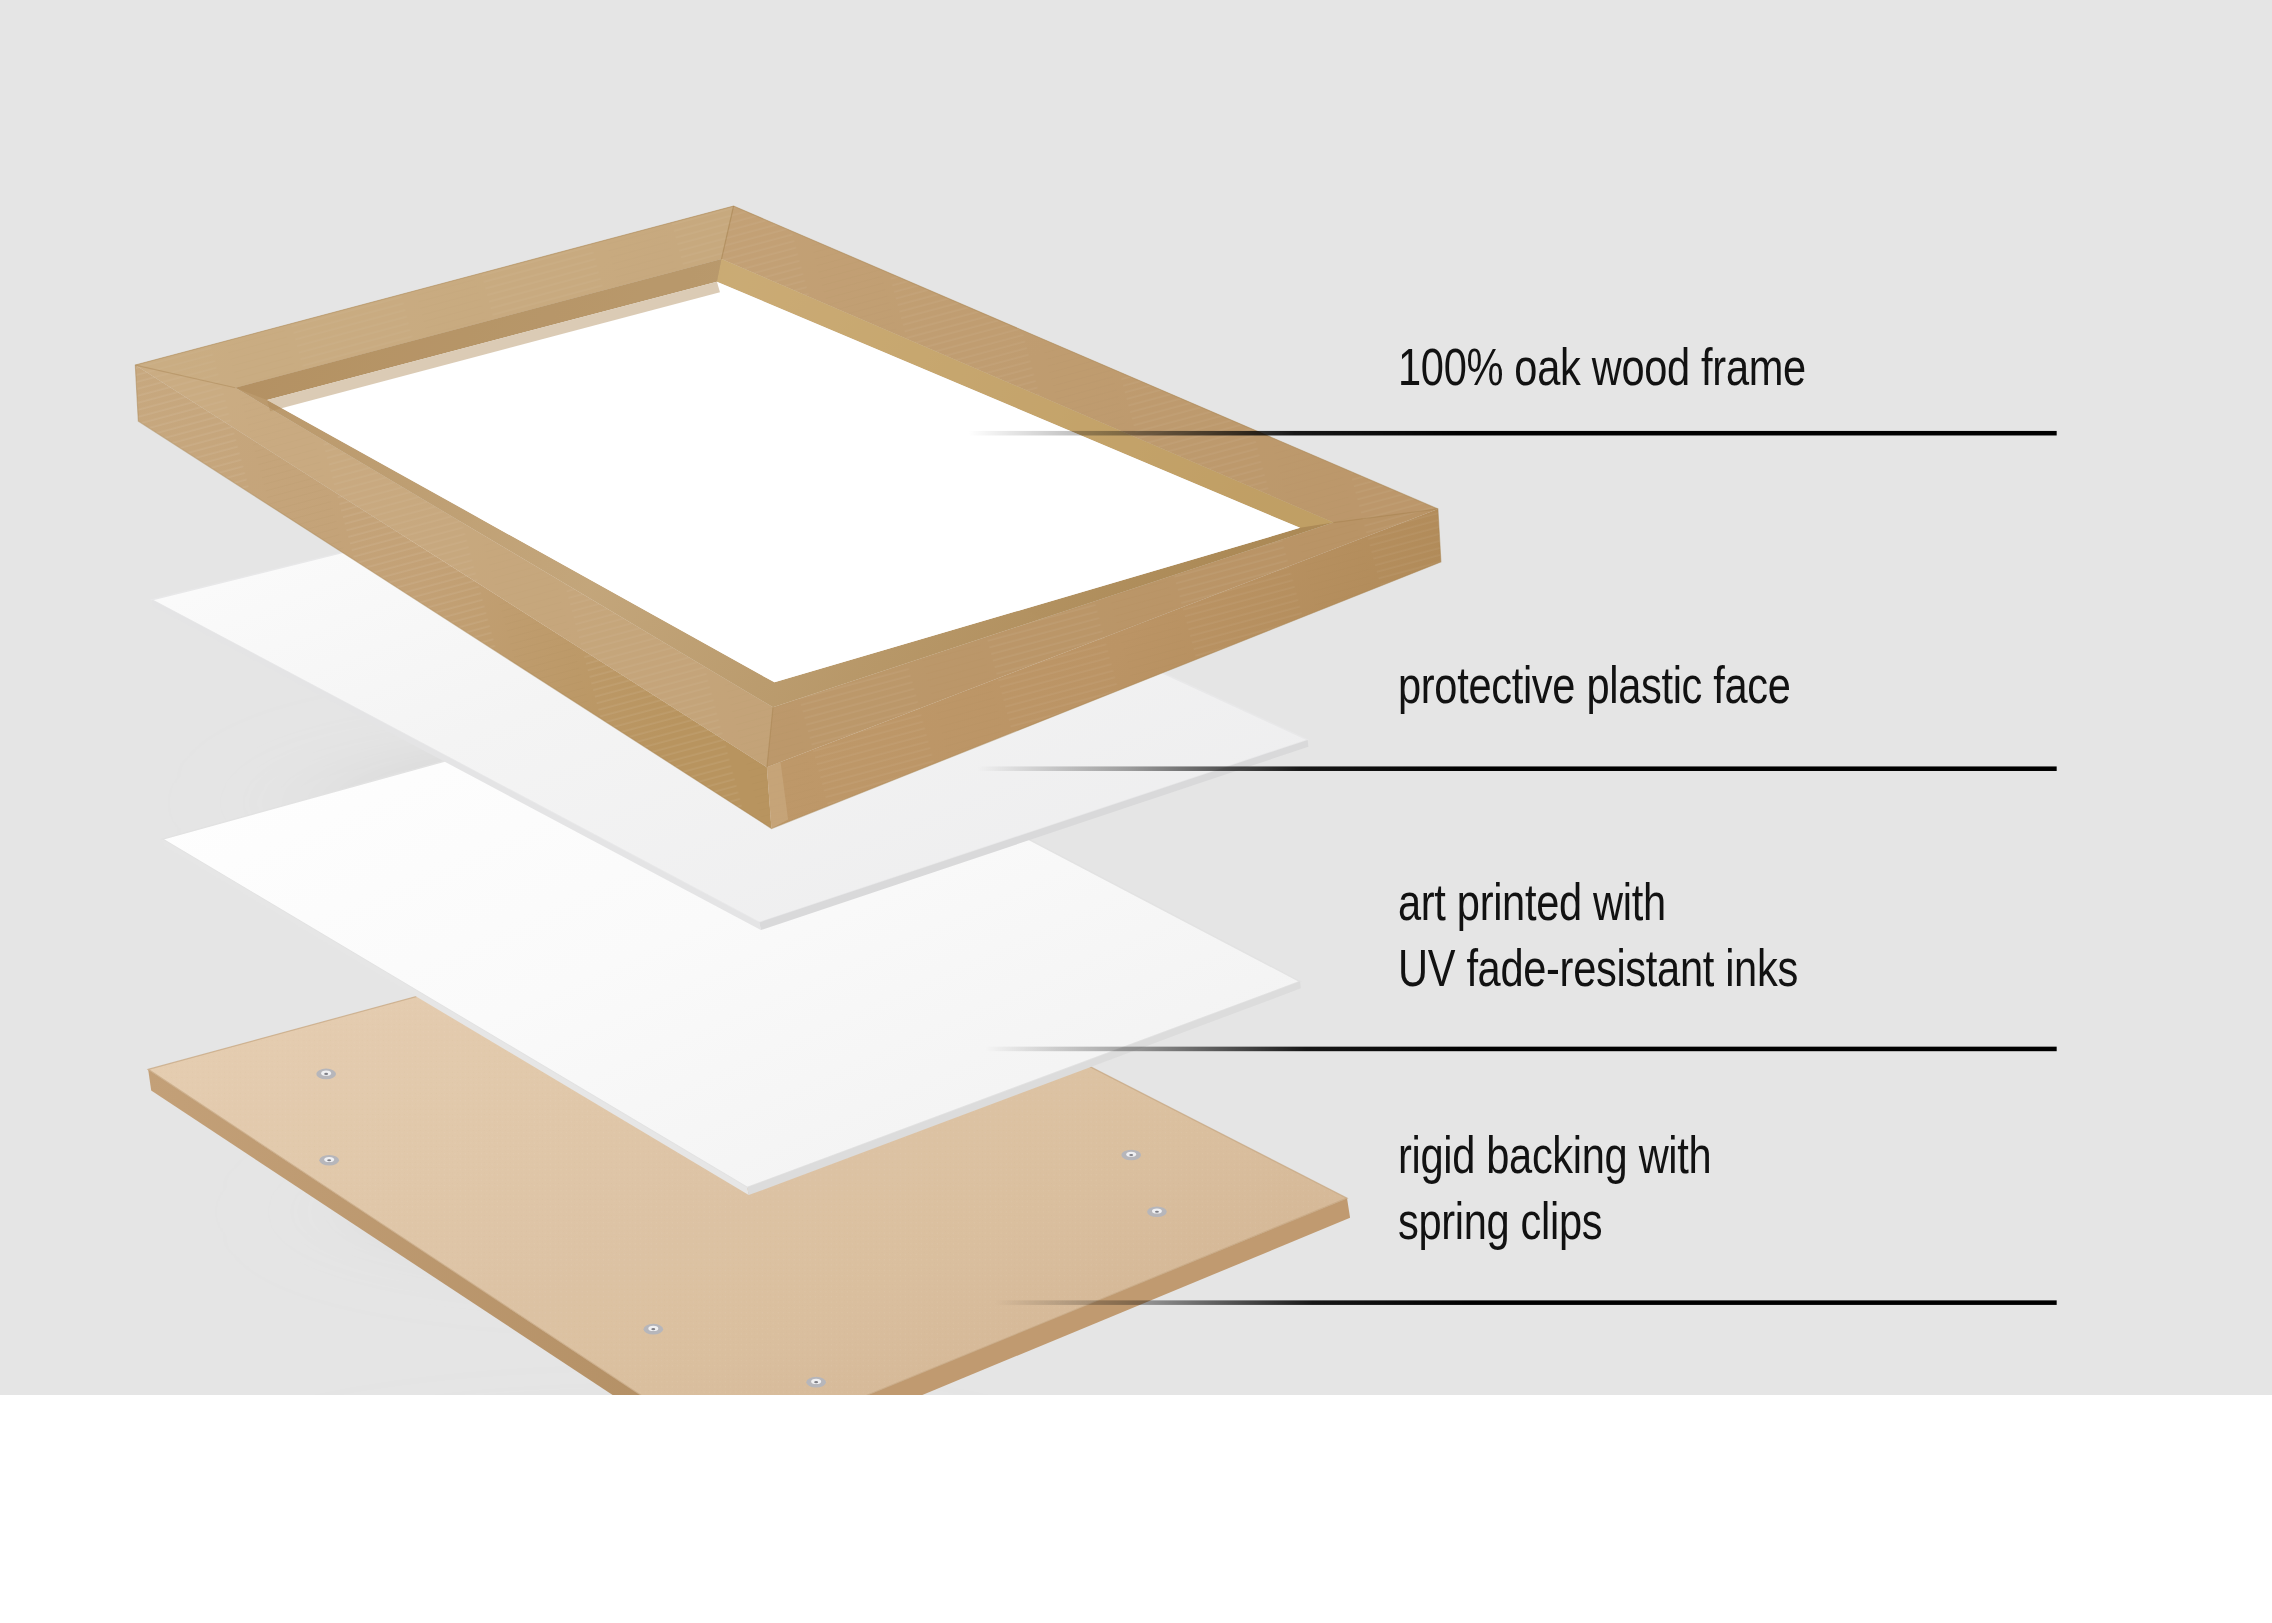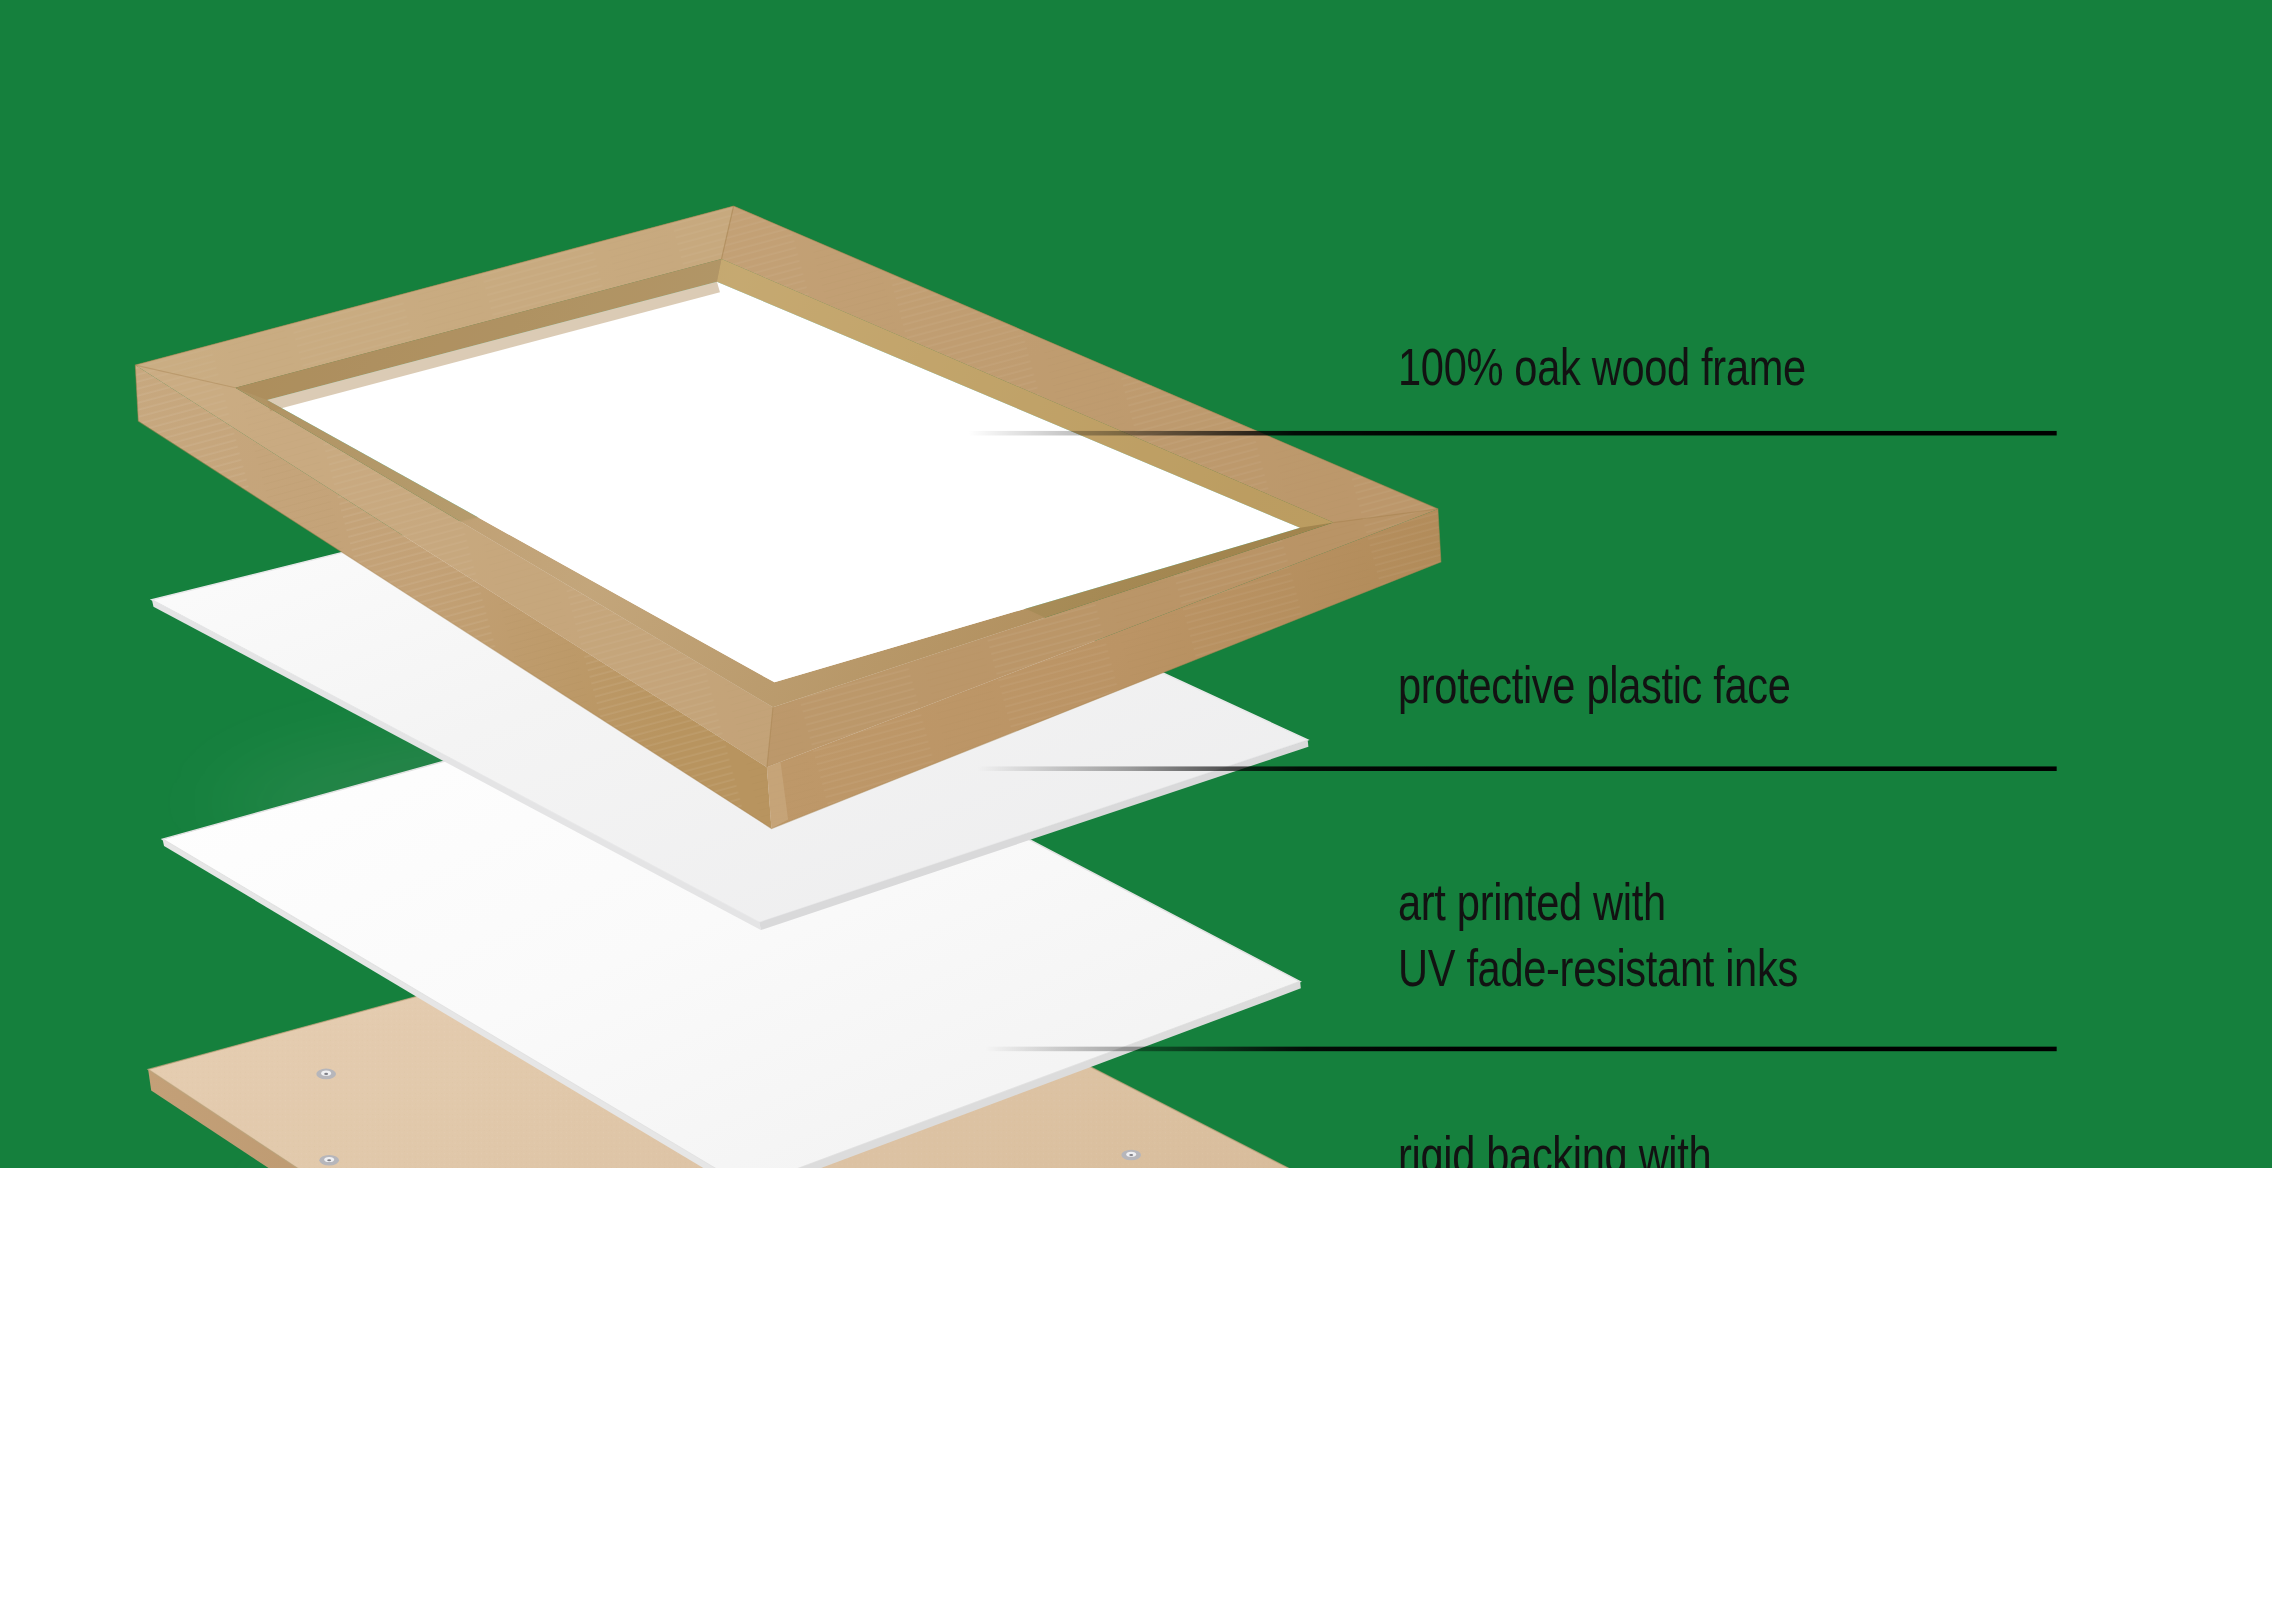--- a/index.html
+++ b/index.html
@@ -6,22 +6,22 @@
     margin: 0;
     padding: 0;
     background: #ffffff;
   }
   body {
     font-family: "Liberation Sans", sans-serif;
   }
   #stage {
     position: relative;
     width: 2273px;
-    height: 1168px;
-    background: #15803d;
+    height: 1395px;
+    background: #e5e5e5;
     overflow: hidden;
   }
   #scene {
     position: absolute;
     inset: 0;
   }
   .label {
     position: absolute;
     font-family: "Liberation Sans", sans-serif;
     font-weight: 300;

